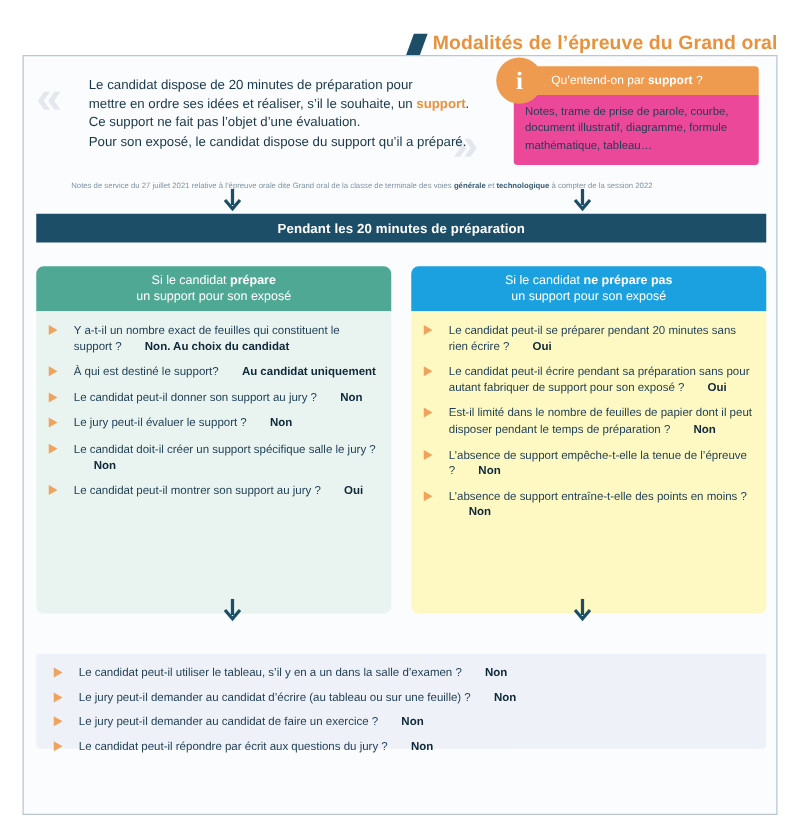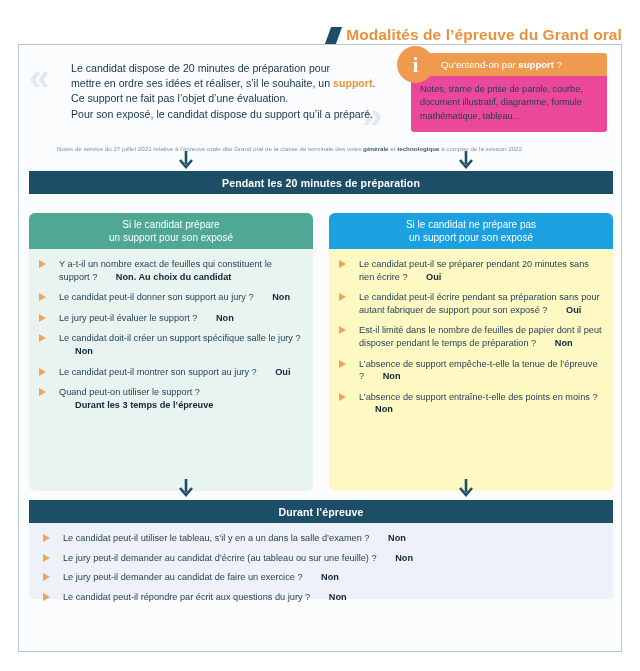--- a/index.html
+++ b/index.html
@@ -83,21 +83,21 @@
 
   
   .col{position:absolute;top:168px;width:284px;}
   .col-left{left:10px;}
   .col-right{left:310px;}
   .col-head{
     height:36px;border-radius:6px 6px 0 0;
     display:flex;flex-direction:column;align-items:center;justify-content:center;
     color:#fff;font-size:10px;line-height:13.4px;text-align:center;
   }
-  .col-head b{font-weight:normal;}
+  .col-head b{font-weight:bold;}
   .head-green{background:#4fa894;}
   .head-blue{background:#1ba0e0;}
   .col-body{
     border-radius:0 0 6px 6px;padding:9px 10px 10px 8px;box-sizing:border-box;
     height:242px;
   }
   .body-green{background:#e9f4f0;}
   .body-blue{background:#fef9c3;}
 
   ul.qlist{list-style:none;margin:0;padding:0;}
@@ -183,25 +183,25 @@
     <div class="col col-left">
       <div class="col-head head-green">
         <div>
           <span>Si le candidat </span><b>prépare</b>
         </div>
         <div>un support pour son exposé</div>
       </div>
       <div class="col-body body-green">
         <ul class="qlist">
           <li><span class="tri"></span><span>Y a-t-il un nombre exact de feuilles qui constituent le support ? </span><b>Non. Au choix du candidat</b></li>
+          <li><span class="tri"></span><span>À qui est destiné le support? </span><b>Au candidat uniquement</b></li>
           <li><span class="tri"></span><span>Le candidat peut-il donner son support au jury ? </span><b>Non</b></li>
           <li><span class="tri"></span><span>Le jury peut-il évaluer le support ? </span><b>Non</b></li>
           <li><span class="tri"></span><span>Le candidat doit-il créer un support spécifique salle le jury ? </span><b>Non</b></li>
           <li><span class="tri"></span><span>Le candidat peut-il montrer son support au jury ? </span><b>Oui</b></li>
-          <li><span class="tri"></span><span>Quand peut-on utiliser le support ? </span><br><b>Durant les 3 temps de l’épreuve</b></li>
         </ul>
       </div>
     </div>
 
     <div class="col col-right">
       <div class="col-head head-blue">
         <div>
           <span>Si le candidat </span><b>ne prépare pas</b>
         </div>
         <div>un support pour son exposé</div>
@@ -221,21 +221,20 @@
       <svg width="14" height="20" viewBox="0 0 14 20">
           <path d="M7 0 L7 13 M1 9 L7 16 L13 9" stroke="#1d4e68" stroke-width="2.6" fill="none"></path>
         </svg>
     </div>
     <div class="arrow arr-d">
       <svg width="14" height="20" viewBox="0 0 14 20">
           <path d="M7 0 L7 13 M1 9 L7 16 L13 9" stroke="#1d4e68" stroke-width="2.6" fill="none"></path>
         </svg>
     </div>
 
-    <div class="banner banner-epreuve">Durant l’épreuve</div>
     <div class="bottom-body">
       <ul class="qlist">
         <li><span class="tri"></span><span>Le candidat peut-il utiliser le tableau, s’il y en a un dans la salle d’examen ? </span><b>Non</b></li>
         <li><span class="tri"></span><span>Le jury peut-il demander au candidat d’écrire (au tableau ou sur une feuille) ? </span><b>Non</b></li>
         <li><span class="tri"></span><span>Le jury peut-il demander au candidat de faire un exercice ? </span><b>Non</b></li>
         <li><span class="tri"></span><span>Le candidat peut-il répondre par écrit aux questions du jury ? </span><b>Non</b></li>
       </ul>
     </div>
 
   </div>

